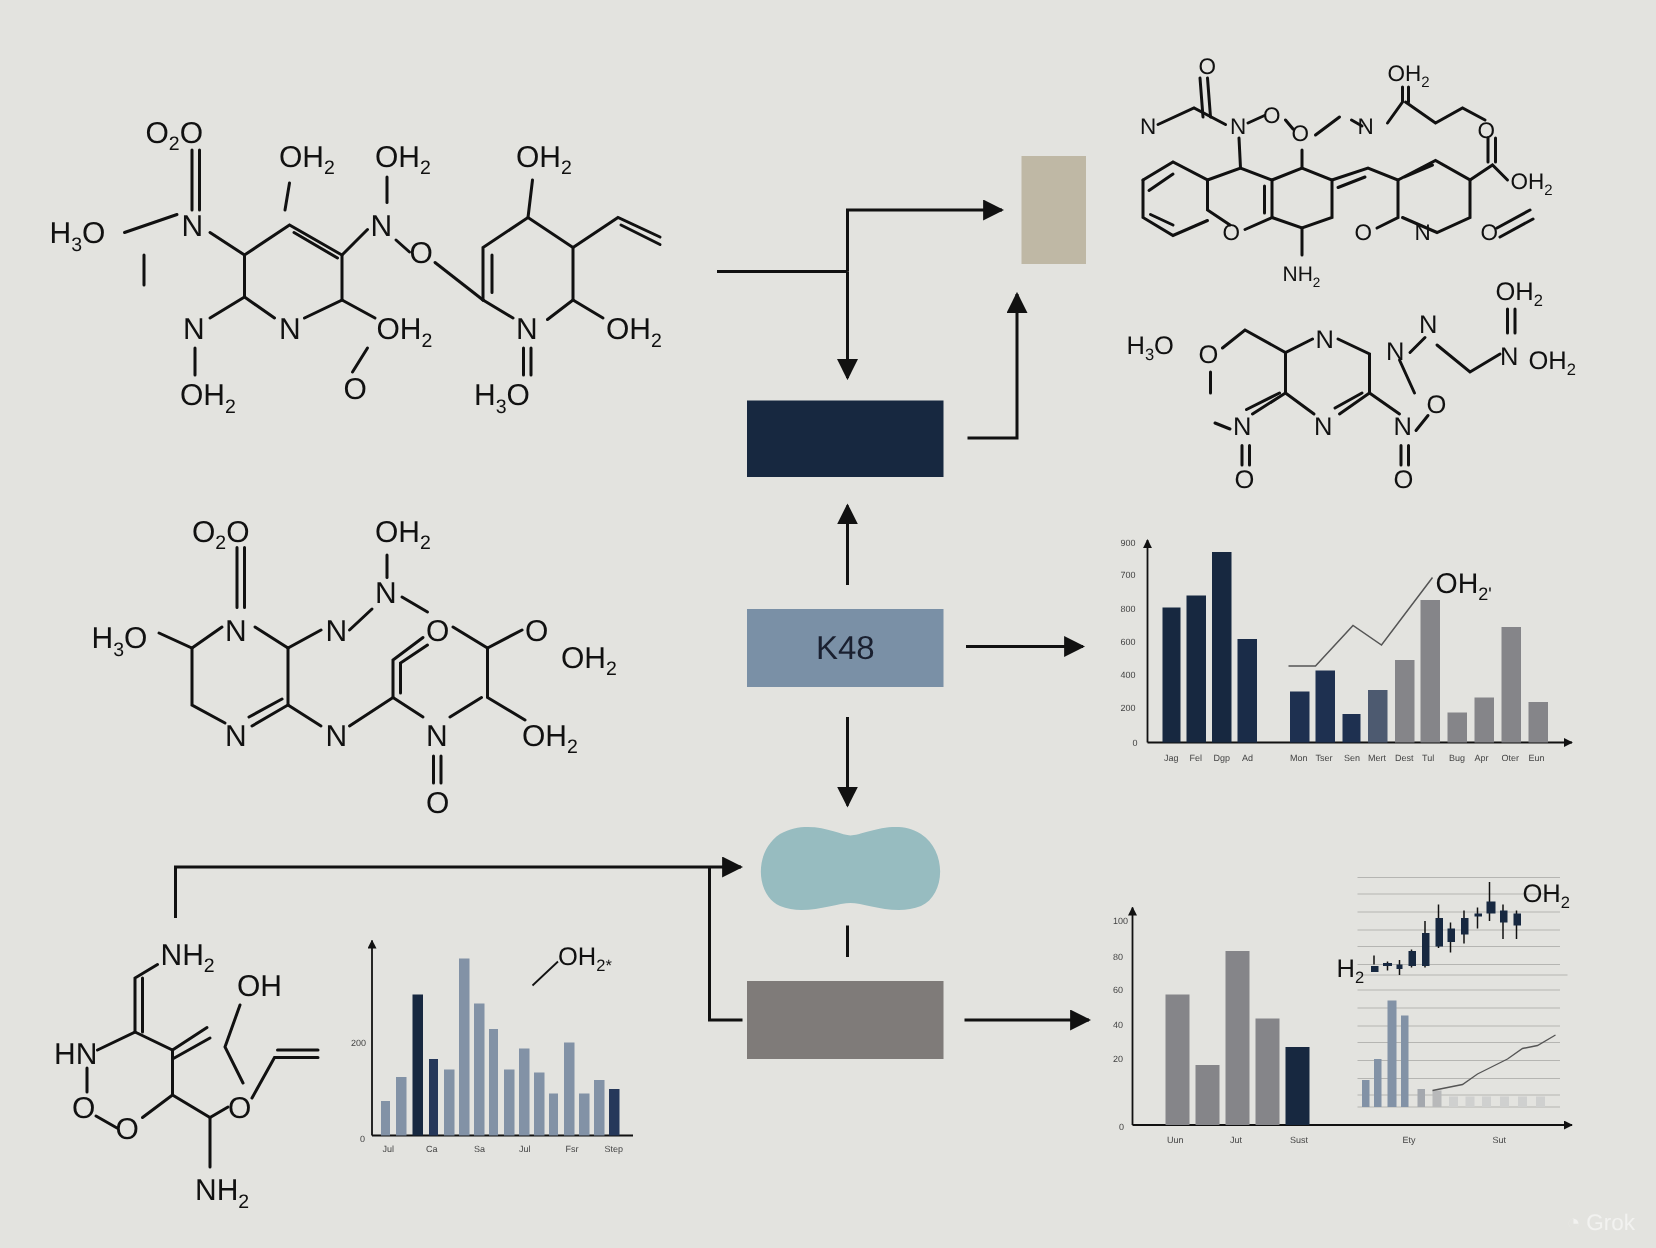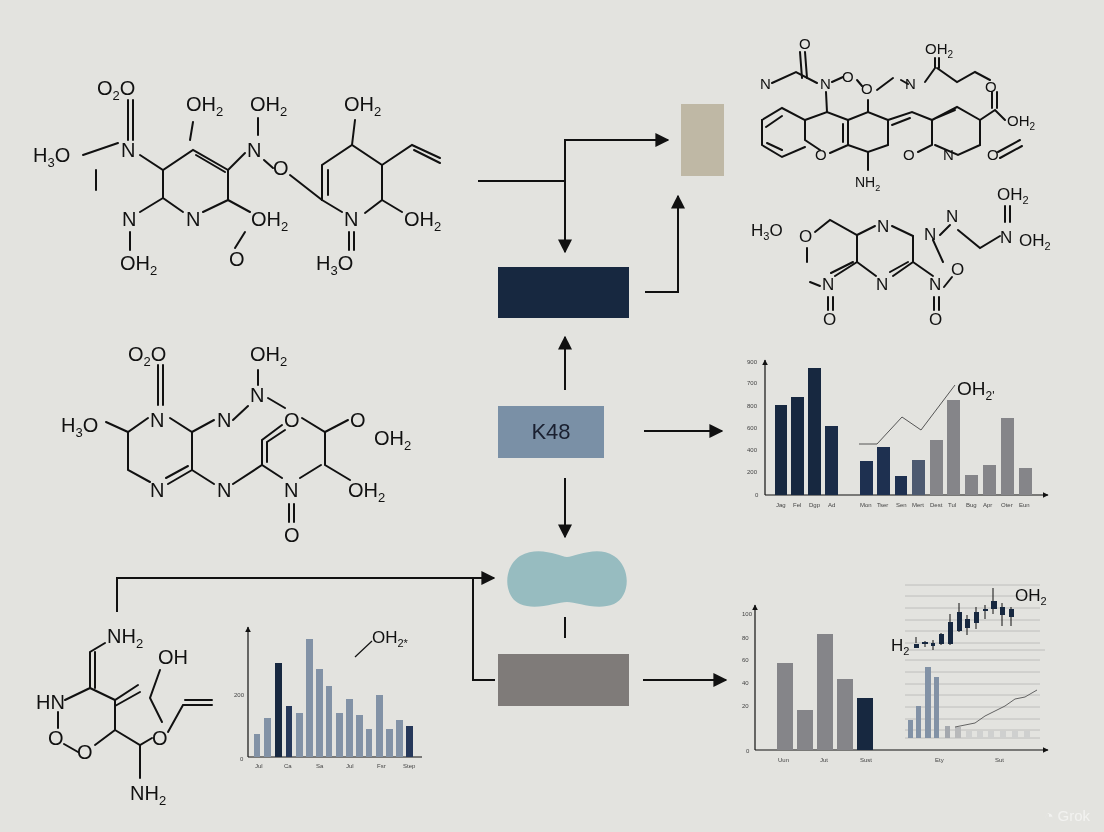--- a/index.html
+++ b/index.html
@@ -3,21 +3,21 @@
 <meta charset="utf-8">
 <style>
   html,body{margin:0;padding:0;}
   body{width:1104px;height:832px;background:#e3e3df;position:relative;overflow:hidden;font-family:"Liberation Sans",sans-serif;color:#111;}
   svg{position:absolute;left:0;top:0;}
   .t{font-family:"Liberation Sans",sans-serif;fill:#111;}
   .bond{stroke:#111;stroke-width:2;fill:none;stroke-linecap:round;}
   .thin{stroke:#111;stroke-width:1.2;fill:none;}
   .arrow{stroke:#111;stroke-width:2;fill:none;}
   .box{position:absolute;}
-  .k48{position:absolute;left:498px;top:406px;width:106px;height:52px;background:#7a90a6;display:flex;align-items:center;justify-content:center;font-size:22px;color:#1a2030;}
+  .k48{position:absolute;left:498px;top:406px;width:131px;height:52px;background:#7a90a6;display:flex;align-items:center;justify-content:center;font-size:22px;color:#1a2030;}
   .tick{font-family:"Liberation Sans",sans-serif;font-size:6px;fill:#444;}
   .watermark{position:absolute;right:14px;bottom:8px;font-size:15px;color:#f4f4f2;opacity:.9;display:flex;align-items:center;gap:4px;}
 </style>
 </head>
 <body>
 
 <svg width="1104" height="832" viewBox="0 0 1104 832">
   <defs>
     <marker id="ah" viewBox="0 0 10 10" refX="9" refY="5" markerWidth="7" markerHeight="7" orient="auto">
       <path d="M0,0 L10,5 L0,10 z" fill="#111"></path>

